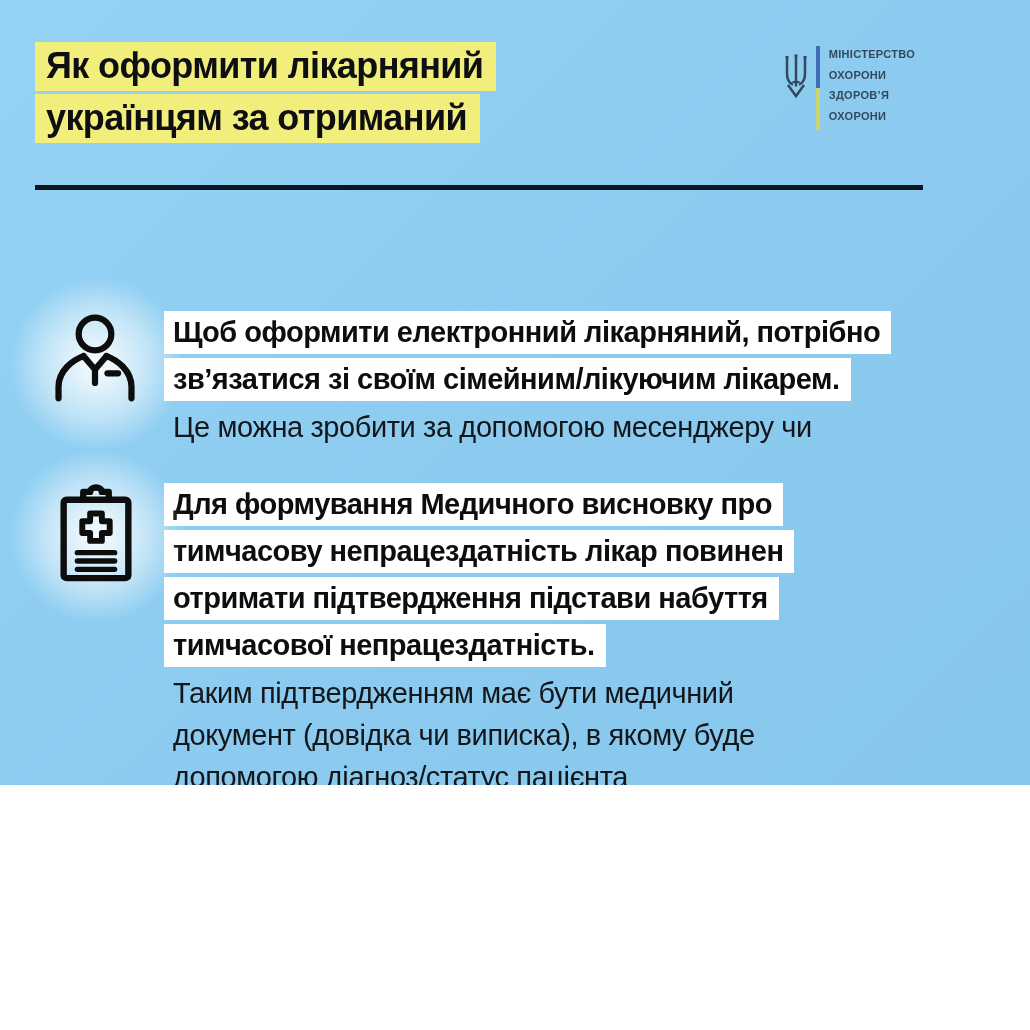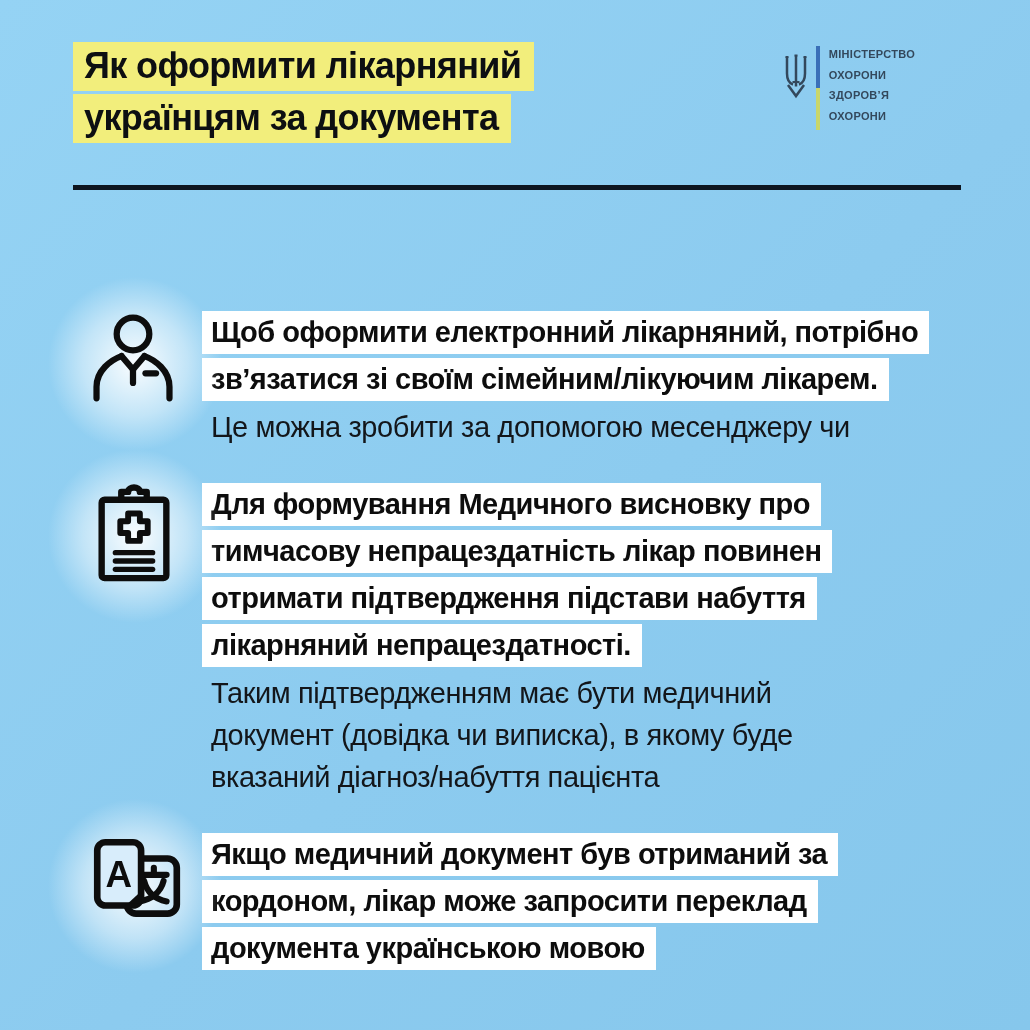--- a/index.html
+++ b/index.html
@@ -1,22 +1,22 @@
 <!DOCTYPE html>
 <html lang="uk"><head>
 <meta charset="utf-8">
 <style>
   * { margin:0; padding:0; box-sizing:border-box; }
   html,body { width:1030px; height:1030px; }
   body { font-family:"Liberation Sans", sans-serif; }
 
   .canvas{
-    position:relative; width:1030px; height:1030px; overflow:hidden;
+    position:relative; width:1030px; height:785px; overflow:hidden;
     background:linear-gradient(135deg,#95d3f4 0%,#8ccbef 55%,#86c7ec 100%);
-    padding:42px 70px 0 73px;
+    padding:42px 70px 0 35px;
   }
 
   
   .header{ display:flex; justify-content:space-between; align-items:flex-start; }
   .title-line{
     display:table; background:#f2ee7c; color:#0d0f12;
     font-weight:700; font-stretch:condensed;
     font-size:36px; line-height:36px; letter-spacing:-0.6px;
     padding:6px 13px 7px 11px; margin-bottom:3px; white-space:nowrap;
   }
@@ -56,21 +56,21 @@
   .reg-block{ margin-top:5px; }
 </style>
 </head>
 <body>
 
 <div class="canvas">
 
   <div class="header">
     <div>
       <span class="title-line">Як оформити лікарняний</span>
-      <span class="title-line">українцям за документа</span>
+      <span class="title-line">українцям за отриманий</span>
     </div>
 
     <div class="logo">
       <svg class="trident" viewBox="0 0 60 90" fill="none" stroke="#33485c" stroke-width="5">
         <path d="M12 7 V40 Q12 58 24 62"></path>
         <path d="M48 7 V40 Q48 58 36 62"></path>
         <path d="M30 4 V66"></path>
         <path d="M9 7 H15 M27 4 H33 M45 7 H51" stroke-width="4"></path>
         <path d="M23 57 H37" stroke-width="4"></path>
         <path d="M14 63 L30 85 L46 63" stroke-width="5"></path>
@@ -120,25 +120,25 @@
           <path d="M44 32 h12 v8 h8 v12 h-8 v8 h-12 v-8 h-8 v-12 h8 Z" stroke-width="6"></path>
           <path d="M31 72 H69" stroke-width="5.5"></path>
           <path d="M31 80.5 H69" stroke-width="5.5"></path>
           <path d="M31 89 H69" stroke-width="5.5"></path>
         </svg>
       </div>
       <div class="text-col">
         <span class="bold-line">Для формування Медичного висновку про</span>
         <span class="bold-line">тимчасову непрацездатність лікар повинен</span>
         <span class="bold-line">отримати підтвердження підстави набуття</span>
-        <span class="bold-line">лікарняний непрацездатності.</span>
+        <span class="bold-line">тимчасової непрацездатність.</span>
         <div class="reg-block">
           <span class="reg-line">Таким підтвердженням має бути медичний</span>
           <span class="reg-line">документ (довідка чи виписка), в якому буде</span>
-          <span class="reg-line">вказаний діагноз/набуття пацієнта</span>
+          <span class="reg-line">допомогою діагноз/статус пацієнта</span>
         </div>
       </div>
     </div>
 
     <div class="row">
       <div class="icon-col">
         <svg width="102" height="100" viewBox="0 0 100 98" fill="none" stroke="#0d0d0d" stroke-width="6.5" stroke-linecap="round" stroke-linejoin="round">
           <rect x="41" y="26" width="49" height="54" rx="9"></rect>
           <path d="M55 42 H80" stroke-width="6"></path>
           <path d="M67.5 35 V42" stroke-width="6"></path>

